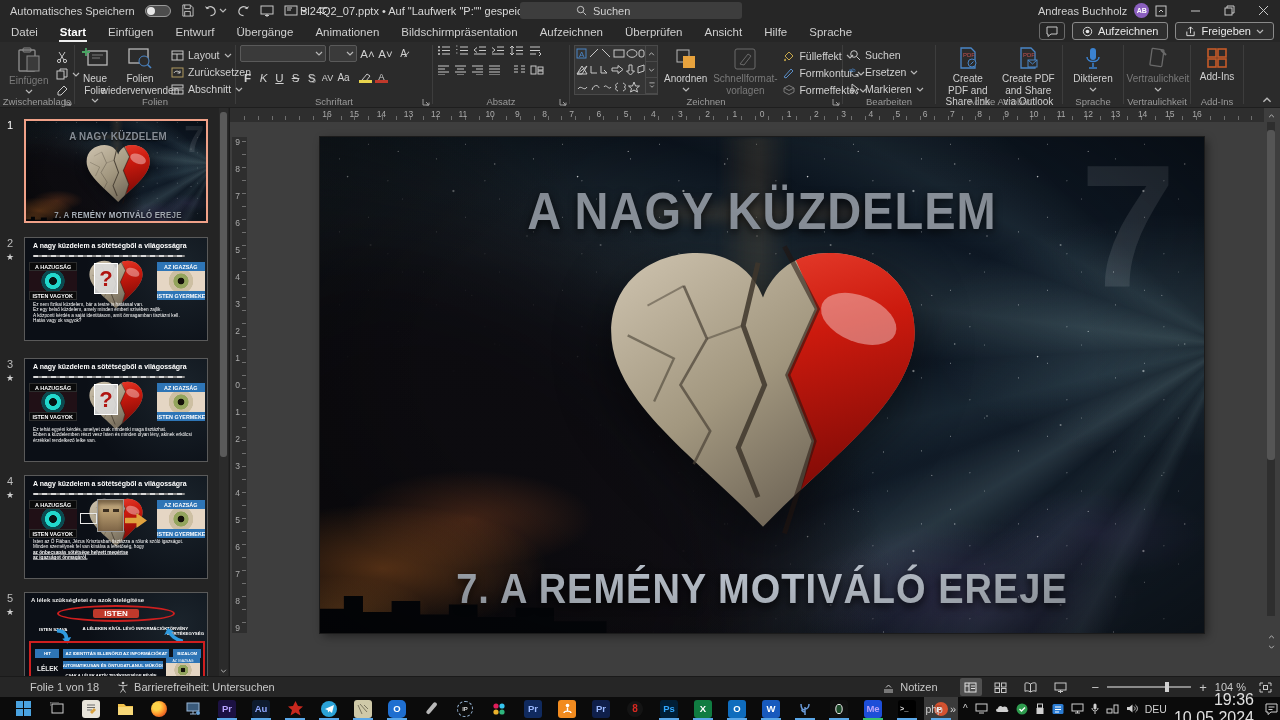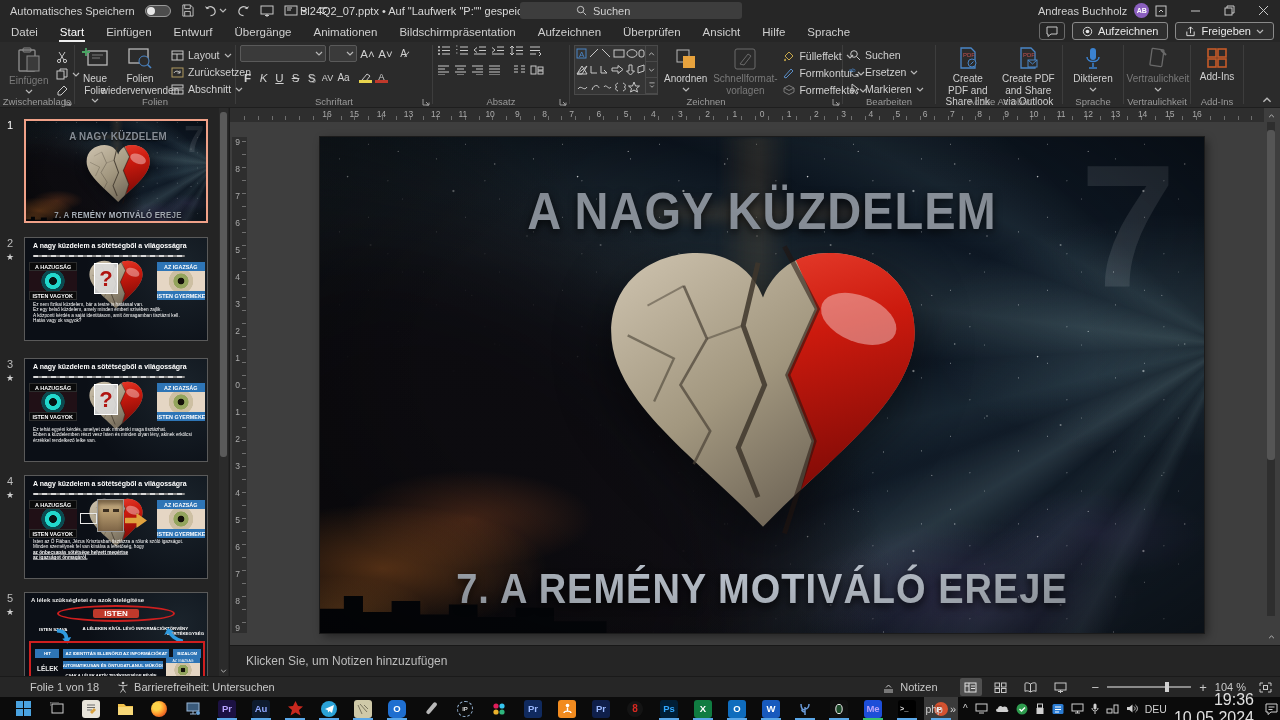--- a/index.html
+++ b/index.html
@@ -21,21 +21,21 @@
   .user { position:absolute; left:1038px; top:0; height:21px; display:flex; align-items:center; gap:7px; font-size:11px; }
   .avatar { width:15px; height:15px; border-radius:50%; background:#8b5fbf; color:#fff; font-size:7px; font-weight:bold;
     display:flex; align-items:center; justify-content:center; }
   .winbtns { position:absolute; right:0; top:0; height:21px; display:flex; }
   .winbtn { width:34px; height:21px; display:flex; align-items:center; justify-content:center; }
 
   
   .tabrow { position:absolute; left:0; top:21px; width:1280px; height:21px; background:#262626;
     display:flex; align-items:center; font-size:11.5px; color:#cfcfcf; }
   .tab { padding:0 11px; height:21px; display:flex; align-items:center; position:relative; white-space:nowrap; }
-  .tab.active { color:#fff; font-weight:normal; }
+  .tab.active { color:#fff; font-weight:bold; }
   .tab.active::after { content:""; position:absolute; left:10px; right:10px; bottom:0; height:2px; background:#f0f0f0; }
   .tab-actions { position:absolute; right:6px; top:1px; display:flex; align-items:center; gap:7px; }
   .pillbtn { display:flex; align-items:center; gap:5px; border:1px solid #8a8a8a; border-radius:3px; height:18px;
     padding:0 9px; font-size:11px; color:#e8e8e8; background:#2e2e2e; }
   .sqbtn { width:26px; height:18px; border:1px solid #6a6a6a; border-radius:3px; display:flex; align-items:center; justify-content:center; }
 
   
   .ribbon { position:absolute; left:0; top:42px; width:1280px; height:66px; background:#2b2b2b;
     display:flex; align-items:stretch; border-bottom:1px solid #1e1e1e; }
   .rgroup { position:relative; padding:3px 4px 13px; display:flex; align-items:flex-start; gap:3px; }
@@ -1074,23 +1074,20 @@
             <use href="#chvD"></use>
           </svg>
       </span>
       <span class="sarrow" style="bottom:-2px; left:1px">
         <svg width="7" height="4" viewBox="0 0 8 5">
             <use href="#chvD"></use>
           </svg>
       </span>
     </div>
 
-    <div class="notes">
-      <span>Klicken Sie, um Notizen hinzuzufügen</span>
-    </div>
   </div>
 
   <footer class="statusbar">
     <div class="sb-left">
       <span class="sb-item">Folie 1 von 18</span>
       <span class="sb-item">
         <svg width="12" height="12" viewBox="0 0 12 12">
             <circle cx="6" cy="2" r="1.3" fill="#c8c8c8"></circle>
             <path d="M1.5,4 C4.5,5 7.5,5 10.5,4 M6,5 V8 M6,8 L3.5,11.5 M6,8 L8.5,11.5" stroke="#c8c8c8" fill="none"></path>
           </svg>

